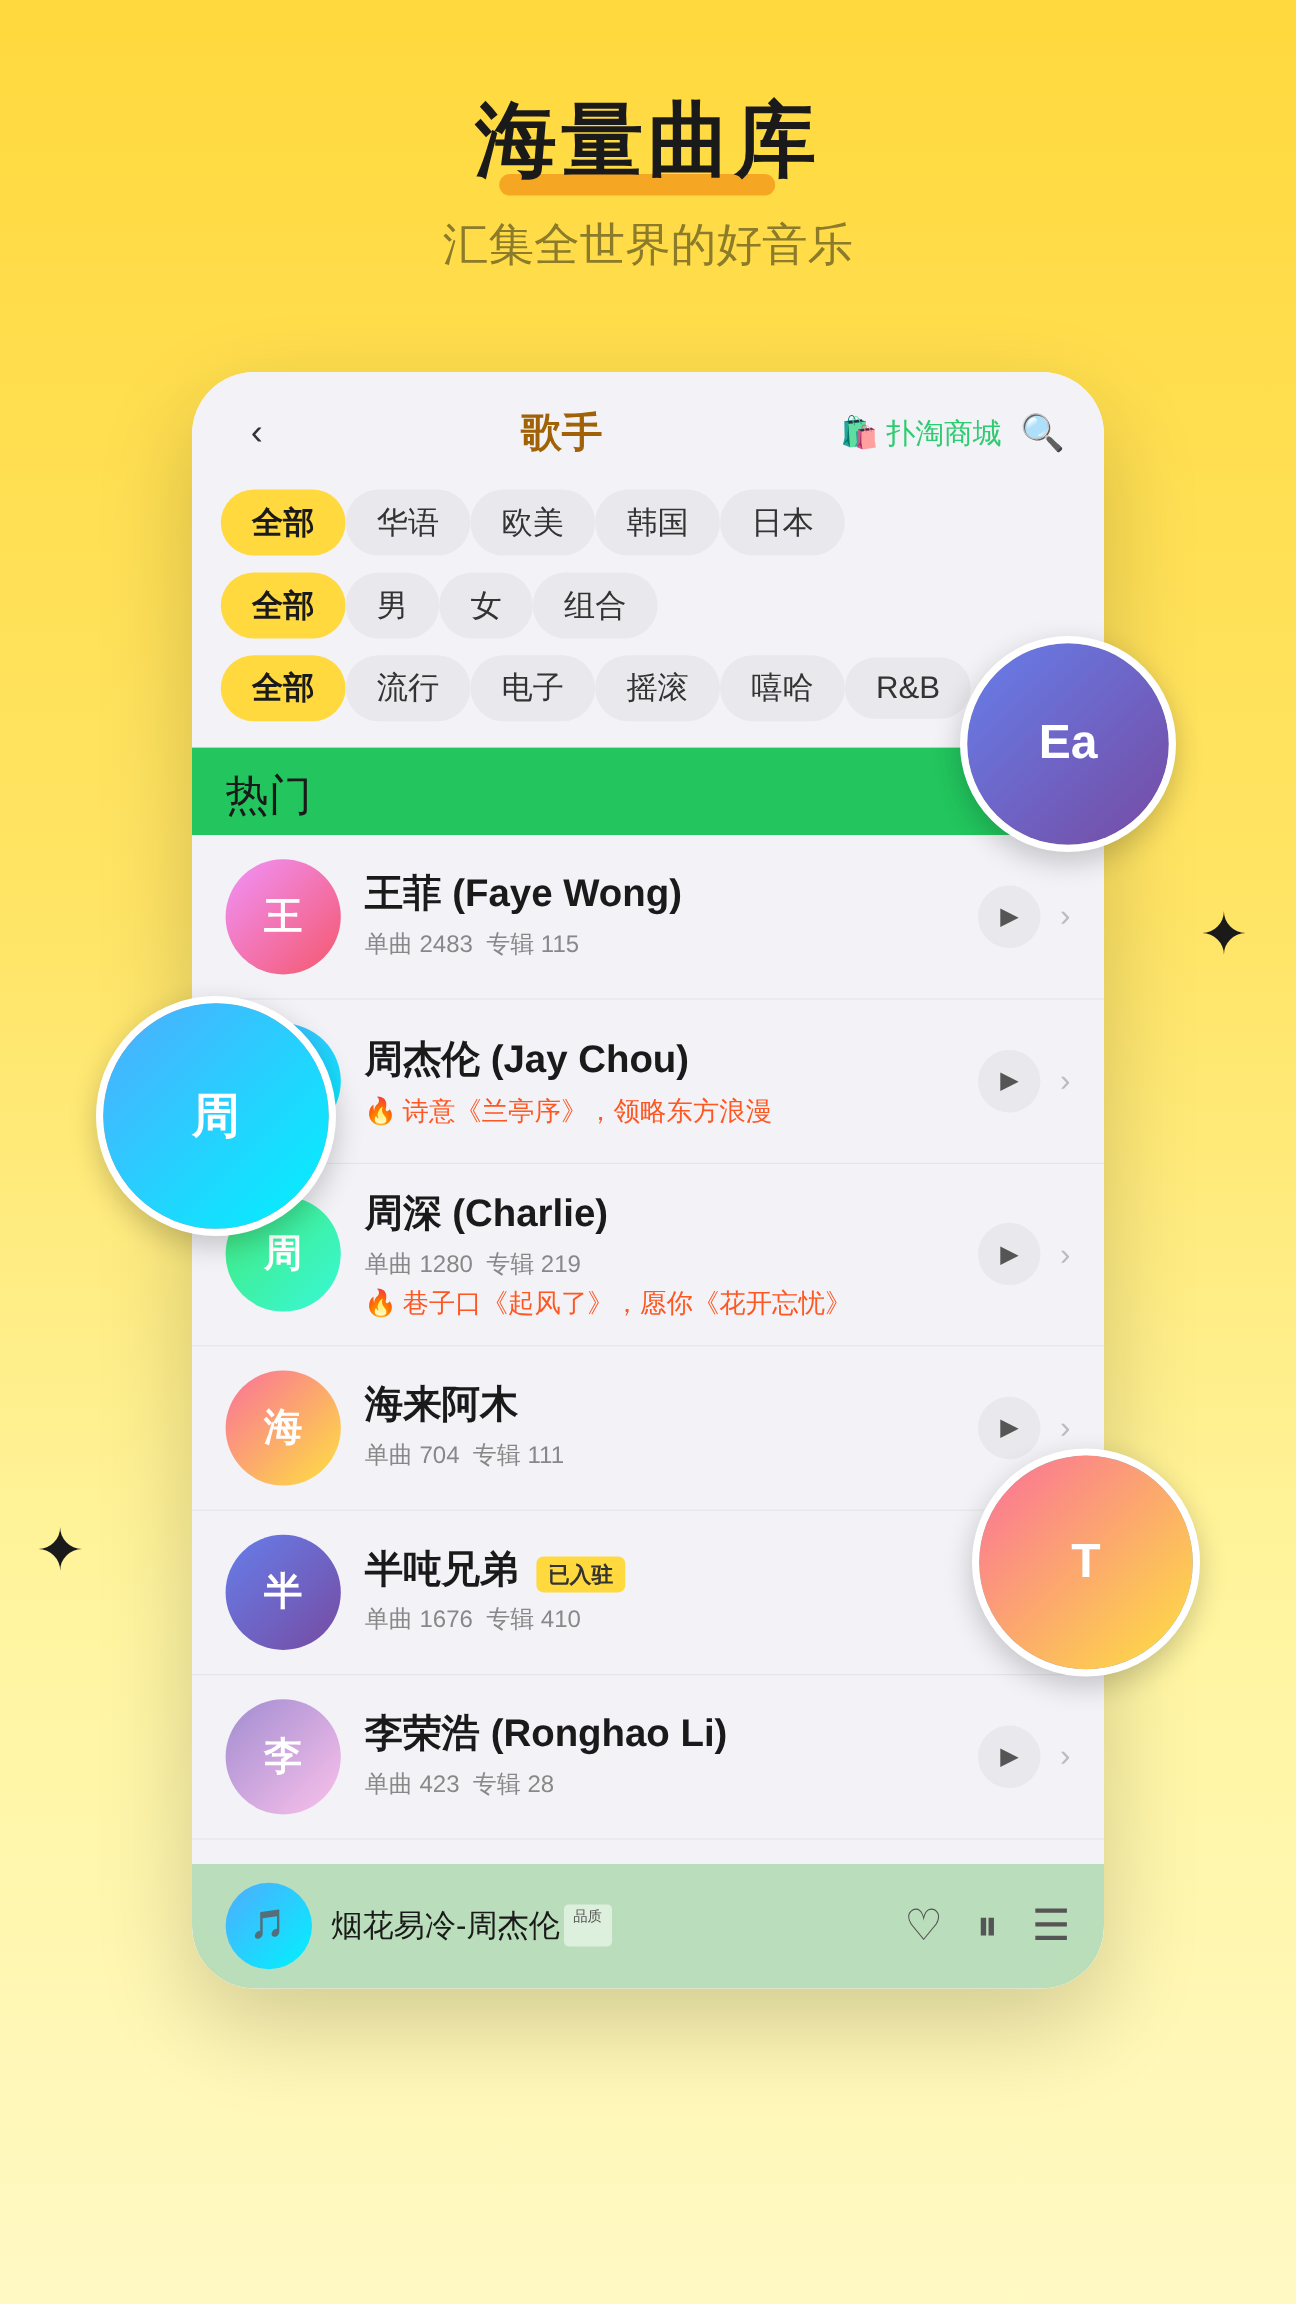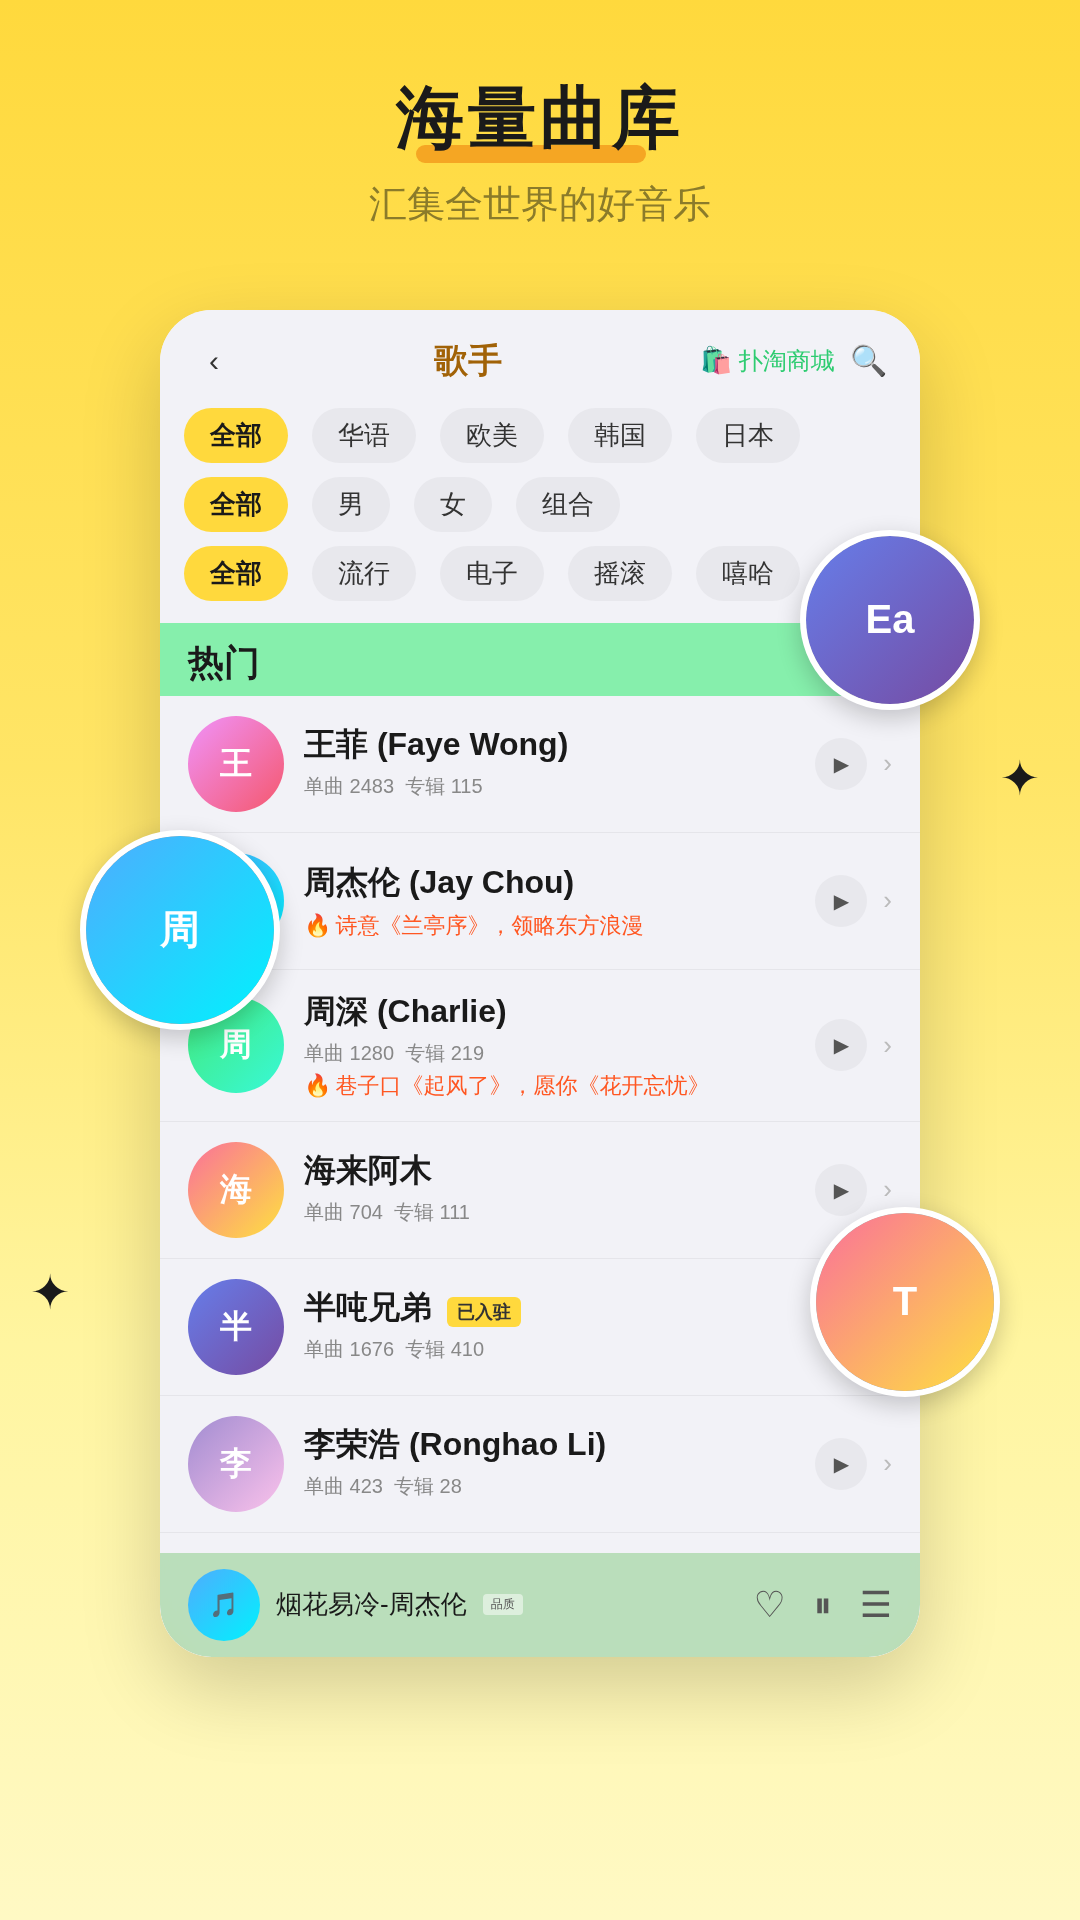--- a/index.html
+++ b/index.html
@@ -113,23 +113,23 @@
     }
 
     
     .filter-section {
       padding: 8px 24px;
       background: #F2F2F7;
     }
 
     .filter-row {
       display: flex;
-      gap: 24px;
+      gap: 0;
       margin-bottom: 14px;
-      align-items: flex-end;
+      align-items: center;
     }
 
     .filter-tag {
       padding: 10px 26px;
       border-radius: 50px;
       font-size: 26px;
       font-weight: 500;
       background: #E8E8ED;
       color: #333;
       white-space: nowrap;
@@ -200,24 +200,24 @@
     .avatar-1 { background: linear-gradient(135deg, #667eea 0%, #764ba2 100%); }
     .avatar-2 { background: linear-gradient(135deg, #f093fb 0%, #f5576c 100%); }
     .avatar-3 { background: linear-gradient(135deg, #4facfe 0%, #00f2fe 100%); }
     .avatar-4 { background: linear-gradient(135deg, #43e97b 0%, #38f9d7 100%); }
     .avatar-5 { background: linear-gradient(135deg, #fa709a 0%, #fee140 100%); }
     .avatar-6 { background: linear-gradient(135deg, #a18cd1 0%, #fbc2eb 100%); }
 
     
     .section-title {
       font-size: 36px;
-      font-weight: 700;
+      font-weight: 400;
       color: #1a1a1a;
       padding: 16px 28px 8px;
-      background: #86efac;
+      background: #22c55e;
     }
 
     
     .artist-list {
       background: #F2F2F7;
       padding: 0 0 20px;
     }
 
     .artist-item {
       display: flex;
@@ -321,22 +321,21 @@
       display: flex;
       align-items: center;
       justify-content: center;
       font-size: 24px;
       color: white;
     }
 
     .player-song-info {
       flex: 1;
       display: flex;
-      align-items: center;
-      gap: 16px;
+      gap: 3px;
     }
 
     .player-song-name {
       font-size: 26px;
       color: #1a1a1a;
       font-weight: 500;
     }
 
     .player-badge {
       background: rgba(255,255,255,0.5);

